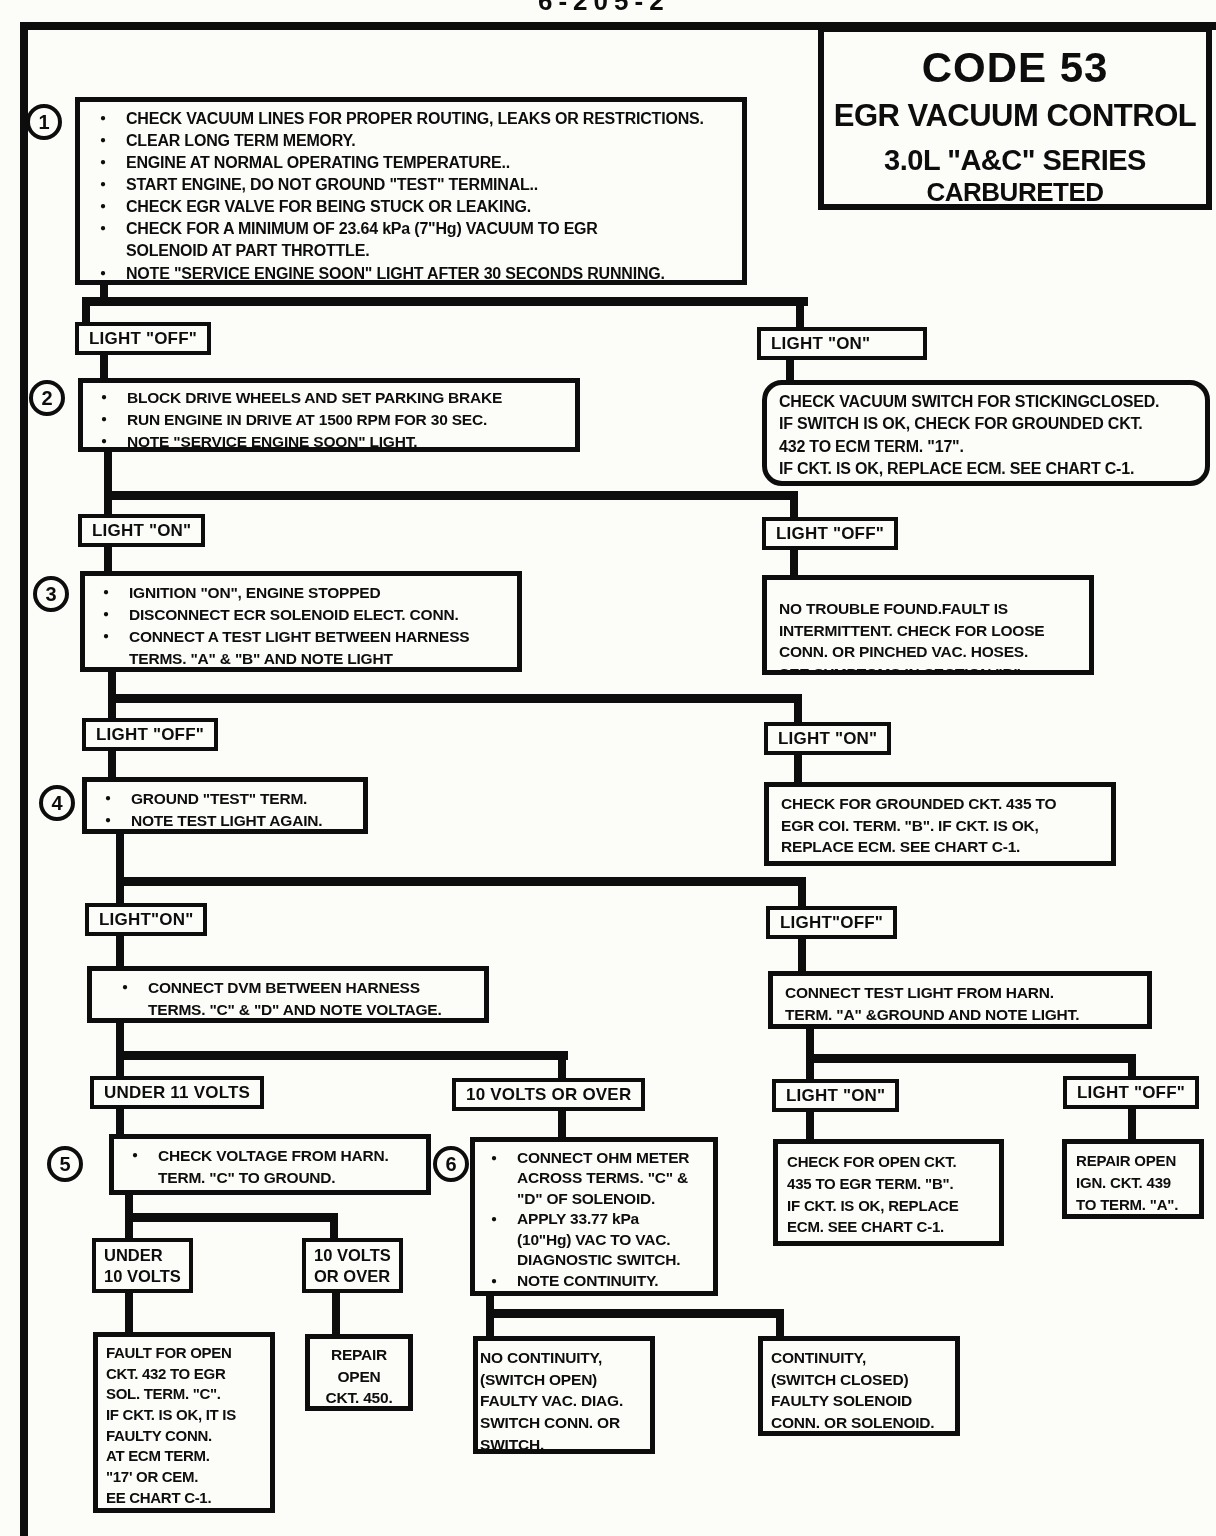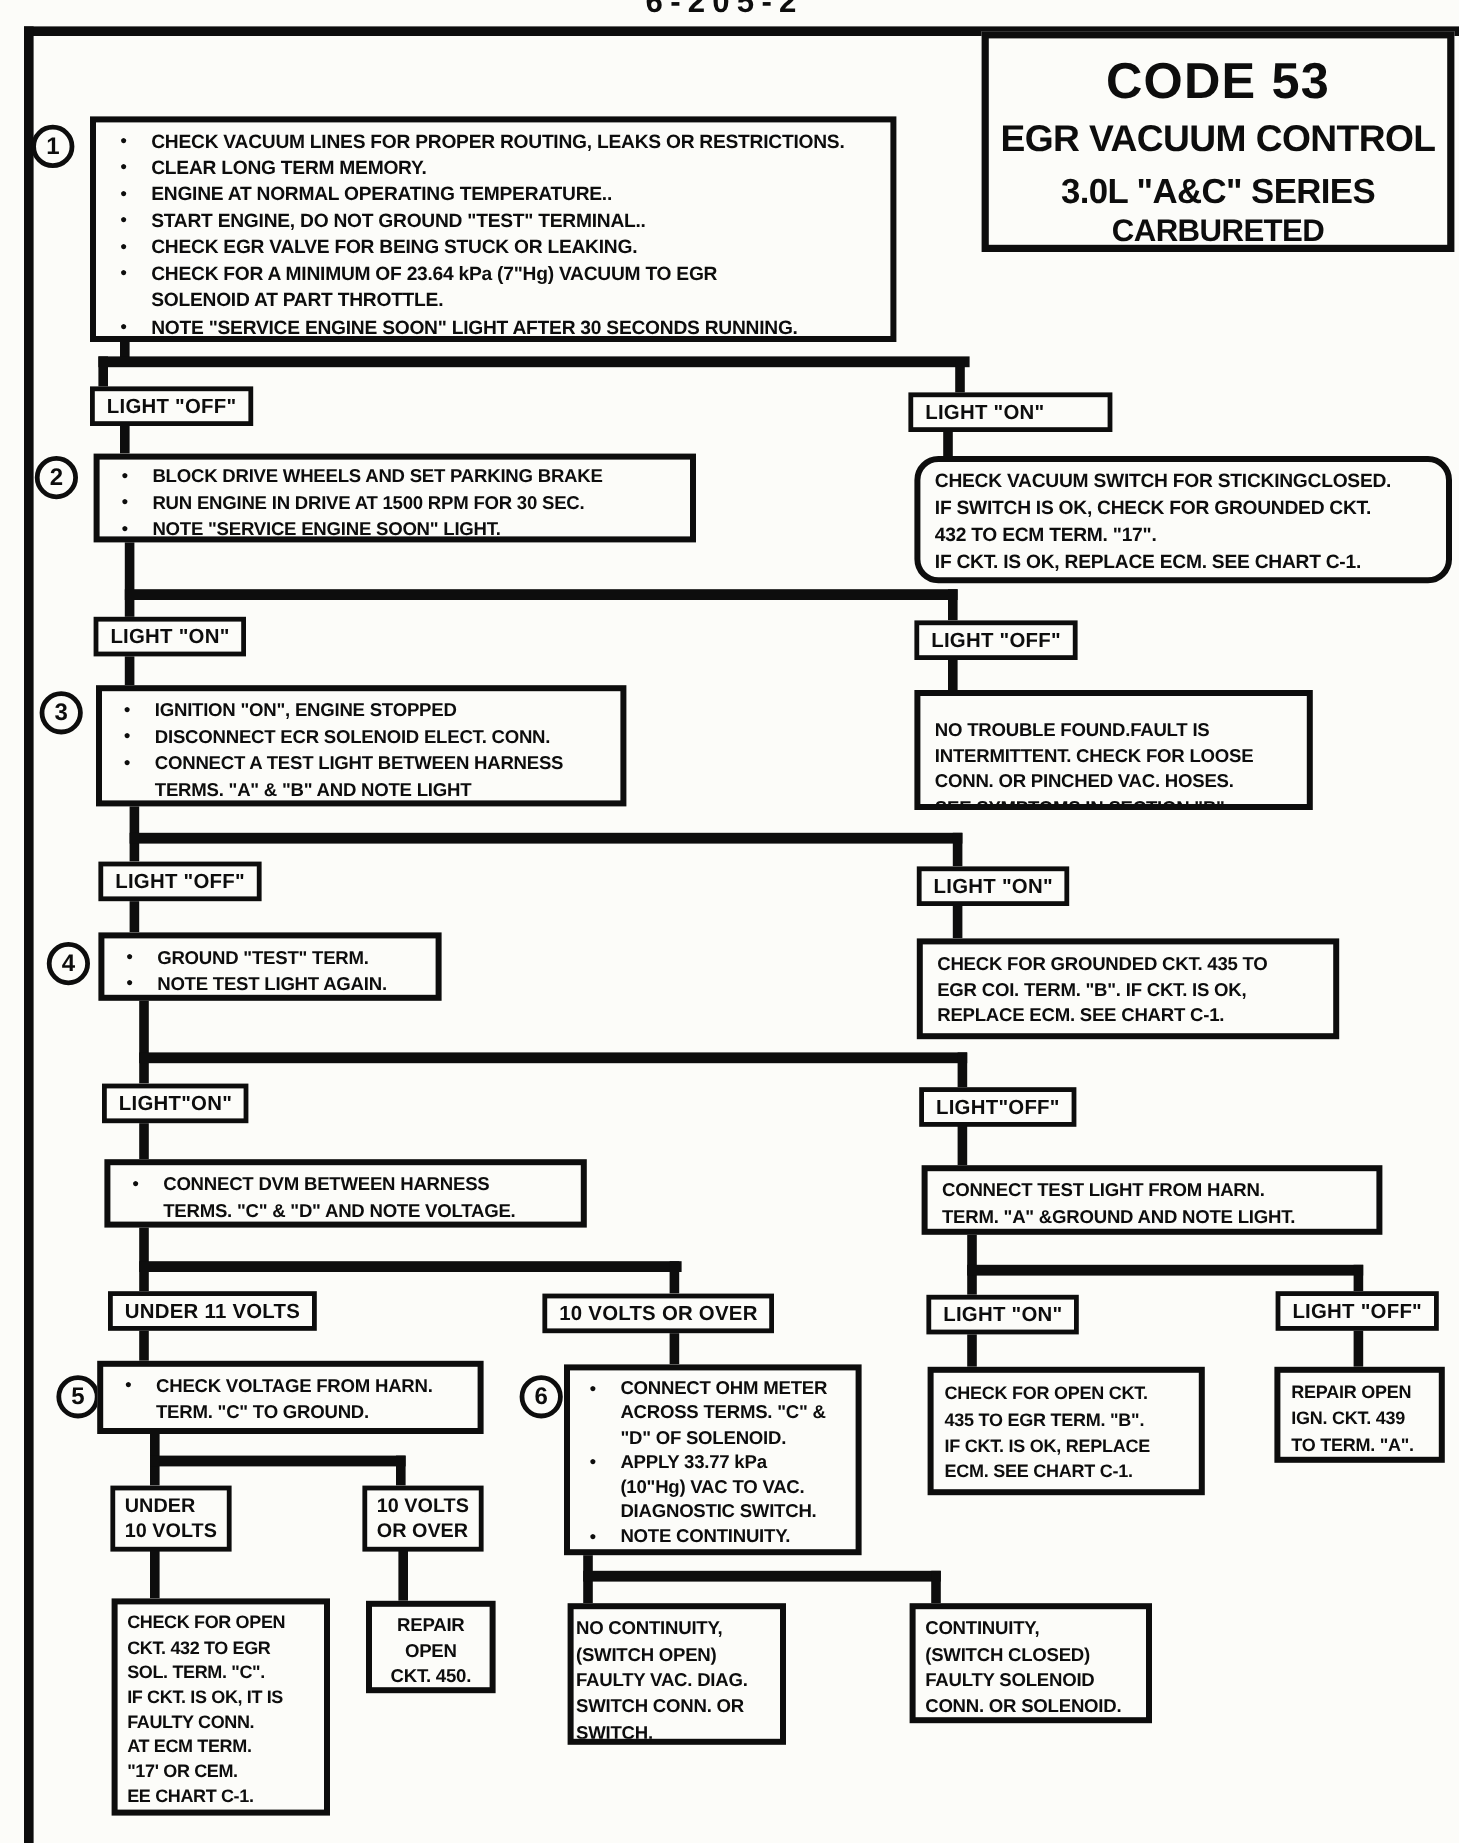--- a/index.html
+++ b/index.html
@@ -166,21 +166,21 @@
 
 <div class="lbl" style="left:85px;top:903px;">
     <span>LIGHT"ON"</span>
   </div>
 <div class="lbl" style="left:766px;top:906px;">
     <span>LIGHT"OFF"</span>
   </div>
 <div class="line" style="left:116px;top:936px;width:8px;height:30px;"></div>
 <div class="line" style="left:798px;top:938px;width:8px;height:33px;"></div>
 
-<div class="box" style="left:87px;top:966px;width:402px;height:57px;padding:6px 8px;">
+<div class="box" style="left:87px;top:966px;width:402px;height:57px;padding:6px 20px;">
   <div class="bl">CONNECT DVM BETWEEN HARNESS</div>
   <div class="cl">TERMS. "C" &amp; "D" AND NOTE VOLTAGE.</div>
 </div>
 <div class="box" style="left:768px;top:971px;width:384px;height:58px;padding:6px 12px;">
   <div class="tl">CONNECT TEST LIGHT FROM HARN.</div>
   <div class="tl">TERM. "A" &amp;GROUND AND NOTE LIGHT.</div>
 </div>
 
 <div class="line" style="left:116px;top:1023px;width:8px;height:53px;"></div>
 <div class="line" style="left:116px;top:1051px;width:452px;height:9px;"></div>
@@ -202,21 +202,21 @@
     <span>LIGHT "OFF"</span>
   </div>
 <div class="line" style="left:116px;top:1109px;width:8px;height:25px;"></div>
 <div class="line" style="left:558px;top:1111px;width:8px;height:26px;"></div>
 <div class="line" style="left:806px;top:1112px;width:8px;height:27px;"></div>
 <div class="line" style="left:1128px;top:1109px;width:8px;height:30px;"></div>
 
 <div class="circle" style="left:47px;top:1146px;">
     <span>5</span>
   </div>
-<div class="box" style="left:81px;top:1134px;width:322px;height:61px;padding:6px 8px;">
+<div class="box" style="left:109px;top:1134px;width:322px;height:61px;padding:6px 8px;">
   <div class="bl">CHECK VOLTAGE FROM HARN.</div>
   <div class="cl">TERM. "C" TO GROUND.</div>
 </div>
 <div class="circle" style="left:433px;top:1146px;">
     <span>6</span>
   </div>
 <div class="box" style="left:470px;top:1137px;width:248px;height:159px;padding:6px 6px;line-height:1.32;">
   <div class="bl">CONNECT OHM METER</div>
   <div class="cl">ACROSS TERMS. "C" &amp;</div>
   <div class="cl">"D" OF SOLENOID.</div>
@@ -246,21 +246,21 @@
   <div>10 VOLTS</div>
 </div>
 <div class="lbl2" style="left:302px;top:1238px;">
   <div>10 VOLTS</div>
   <div>OR OVER</div>
 </div>
 <div class="line" style="left:125px;top:1292px;width:8px;height:40px;"></div>
 <div class="line" style="left:332px;top:1292px;width:8px;height:42px;"></div>
 
 <div class="box" style="left:93px;top:1332px;width:182px;height:181px;padding:6px 8px;font-size:15px;line-height:1.38;letter-spacing:-0.3px;">
-  <div class="tl">CHECK FOR OPEN</div>
+  <div class="tl">FAULT FOR OPEN</div>
   <div class="tl">CKT. 432 TO EGR</div>
   <div class="tl">SOL. TERM. "C".</div>
   <div class="tl">IF CKT. IS OK, IT IS</div>
   <div class="tl">FAULTY CONN.</div>
   <div class="tl">AT ECM TERM.</div>
   <div class="tl">"17' OR CEM.</div>
   <div class="tl">EE CHART C-1.</div>
 </div>
 <div class="box ctr" style="left:305px;top:1334px;width:108px;height:77px;padding:5px 4px;line-height:1.4;">
   <div class="tl">REPAIR</div>

